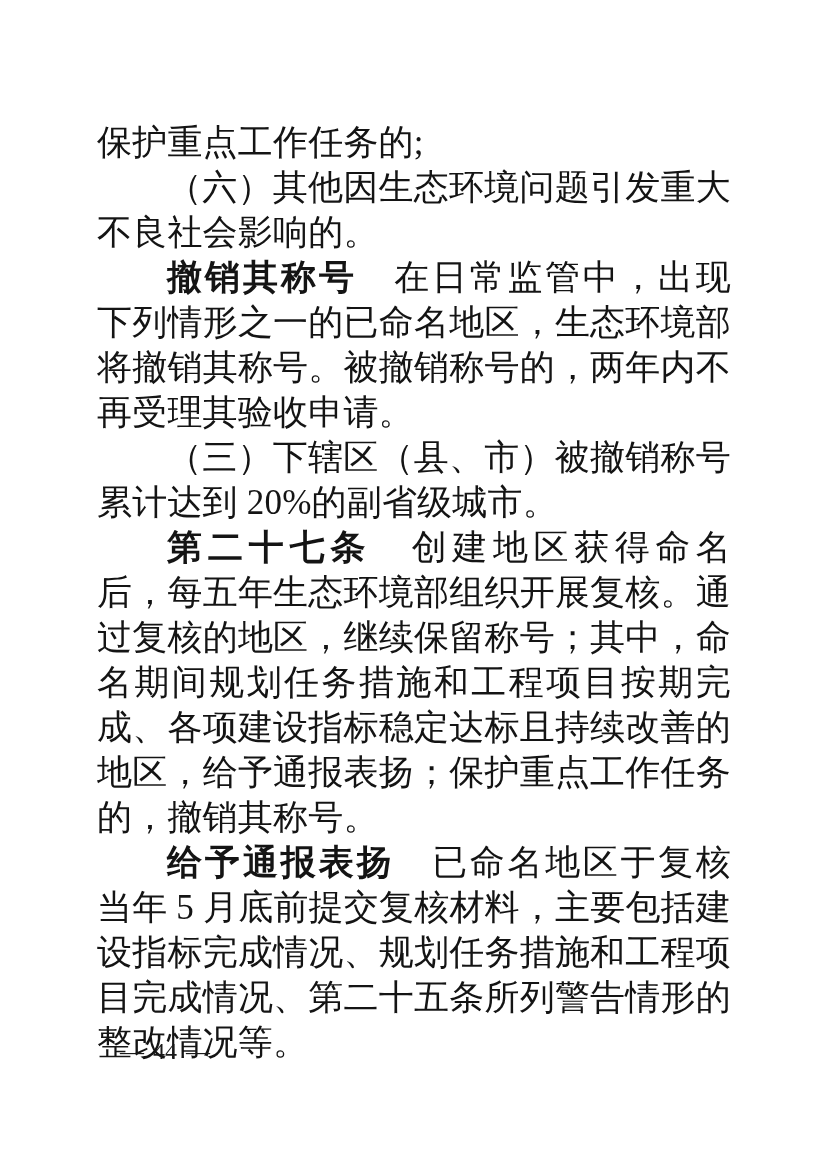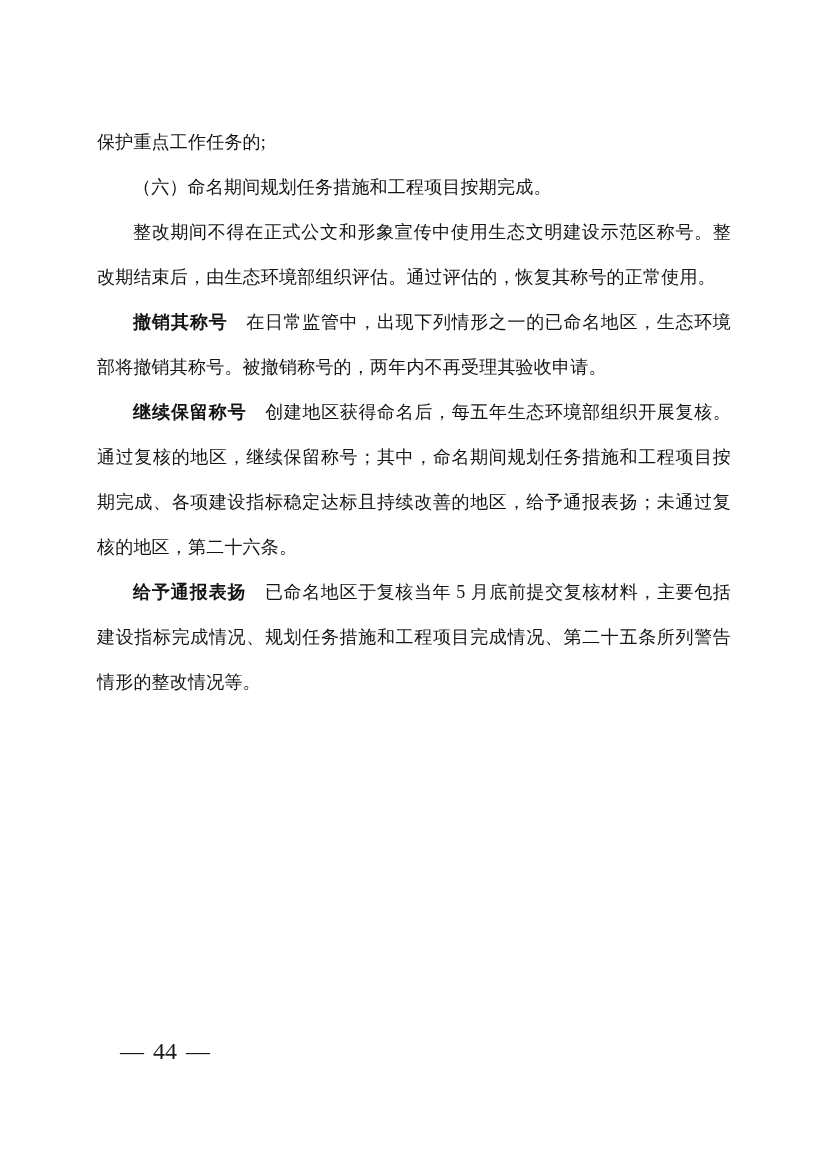--- a/index.html
+++ b/index.html
@@ -17,21 +17,21 @@
     font-family: "Liberation Serif", "DejaVu Serif", serif;
   }
   .text-column {
     position: absolute;
     left: 97px;
     top: 120px;
     width: 634px;
   }
   .para {
     margin: 0;
-    font-size: 18px;
+    font-size: 35px;
     line-height: 45px;
     color: #141414;
     text-align: justify;
     text-justify: inter-ideograph;
     letter-spacing: 0.2px;
     font-family: "Liberation Serif", "DejaVu Serif", serif;
   }
   .para.flush {
     text-indent: 0;
   }
@@ -70,33 +70,33 @@
 </style>
 </head>
 <body>
 
 <div class="page">
 
   <div class="text-column">
 
     <p class="para flush">保护重点工作任务的;</p>
 
-    <p class="para item">（六）命名期间规划任务措施和工程项目按期完成。</p>
+    <p class="para item">（六）其他因生态环境问题引发重大不良社会影响的。</p>
 
-    <p class="para indent">整改期间不得在正式公文和形象宣传中使用生态文明建设示范区称号。整改期结束后，由生态环境部组织评估。通过评估的，恢复其称号的正常使用。</p>
 
     <p class="para indent">
       <span class="article-label">撤销其称号</span><span class="gap"></span><span>在日常监管中，出现下列情形之一的已命名地区，生态环境部将撤销其称号。被撤销称号的，两年内不再受理其验收申请。</span>
     </p>
 
 
 
+    <p class="para item">（三）下辖区（县、市）被撤销称号累计达到 20%的副省级城市。</p>
 
     <p class="para indent">
-      <span class="article-label">继续保留称号</span><span class="gap"></span><span>创建地区获得命名后，每五年生态环境部组织开展复核。通过复核的地区，继续保留称号；其中，命名期间规划任务措施和工程项目按期完成、各项建设指标稳定达标且持续改善的地区，给予通报表扬；未通过复核的地区，第二十六条。</span>
+      <span class="article-label">第二十七条</span><span class="gap"></span><span>创建地区获得命名后，每五年生态环境部组织开展复核。通过复核的地区，继续保留称号；其中，命名期间规划任务措施和工程项目按期完成、各项建设指标稳定达标且持续改善的地区，给予通报表扬；保护重点工作任务的，撤销其称号。</span>
     </p>
 
     <p class="para indent">
       <span class="article-label">给予通报表扬</span><span class="gap"></span><span>已命名地区于复核当年 5 月底前提交复核材料，主要包括建设指标完成情况、规划任务措施和工程项目完成情况、第二十五条所列警告情形的整改情况等。</span>
     </p>
 
   </div>
 
   <div class="footer">
     <span class="dash">—</span><span class="latin">44</span><span class="dash">—</span>

